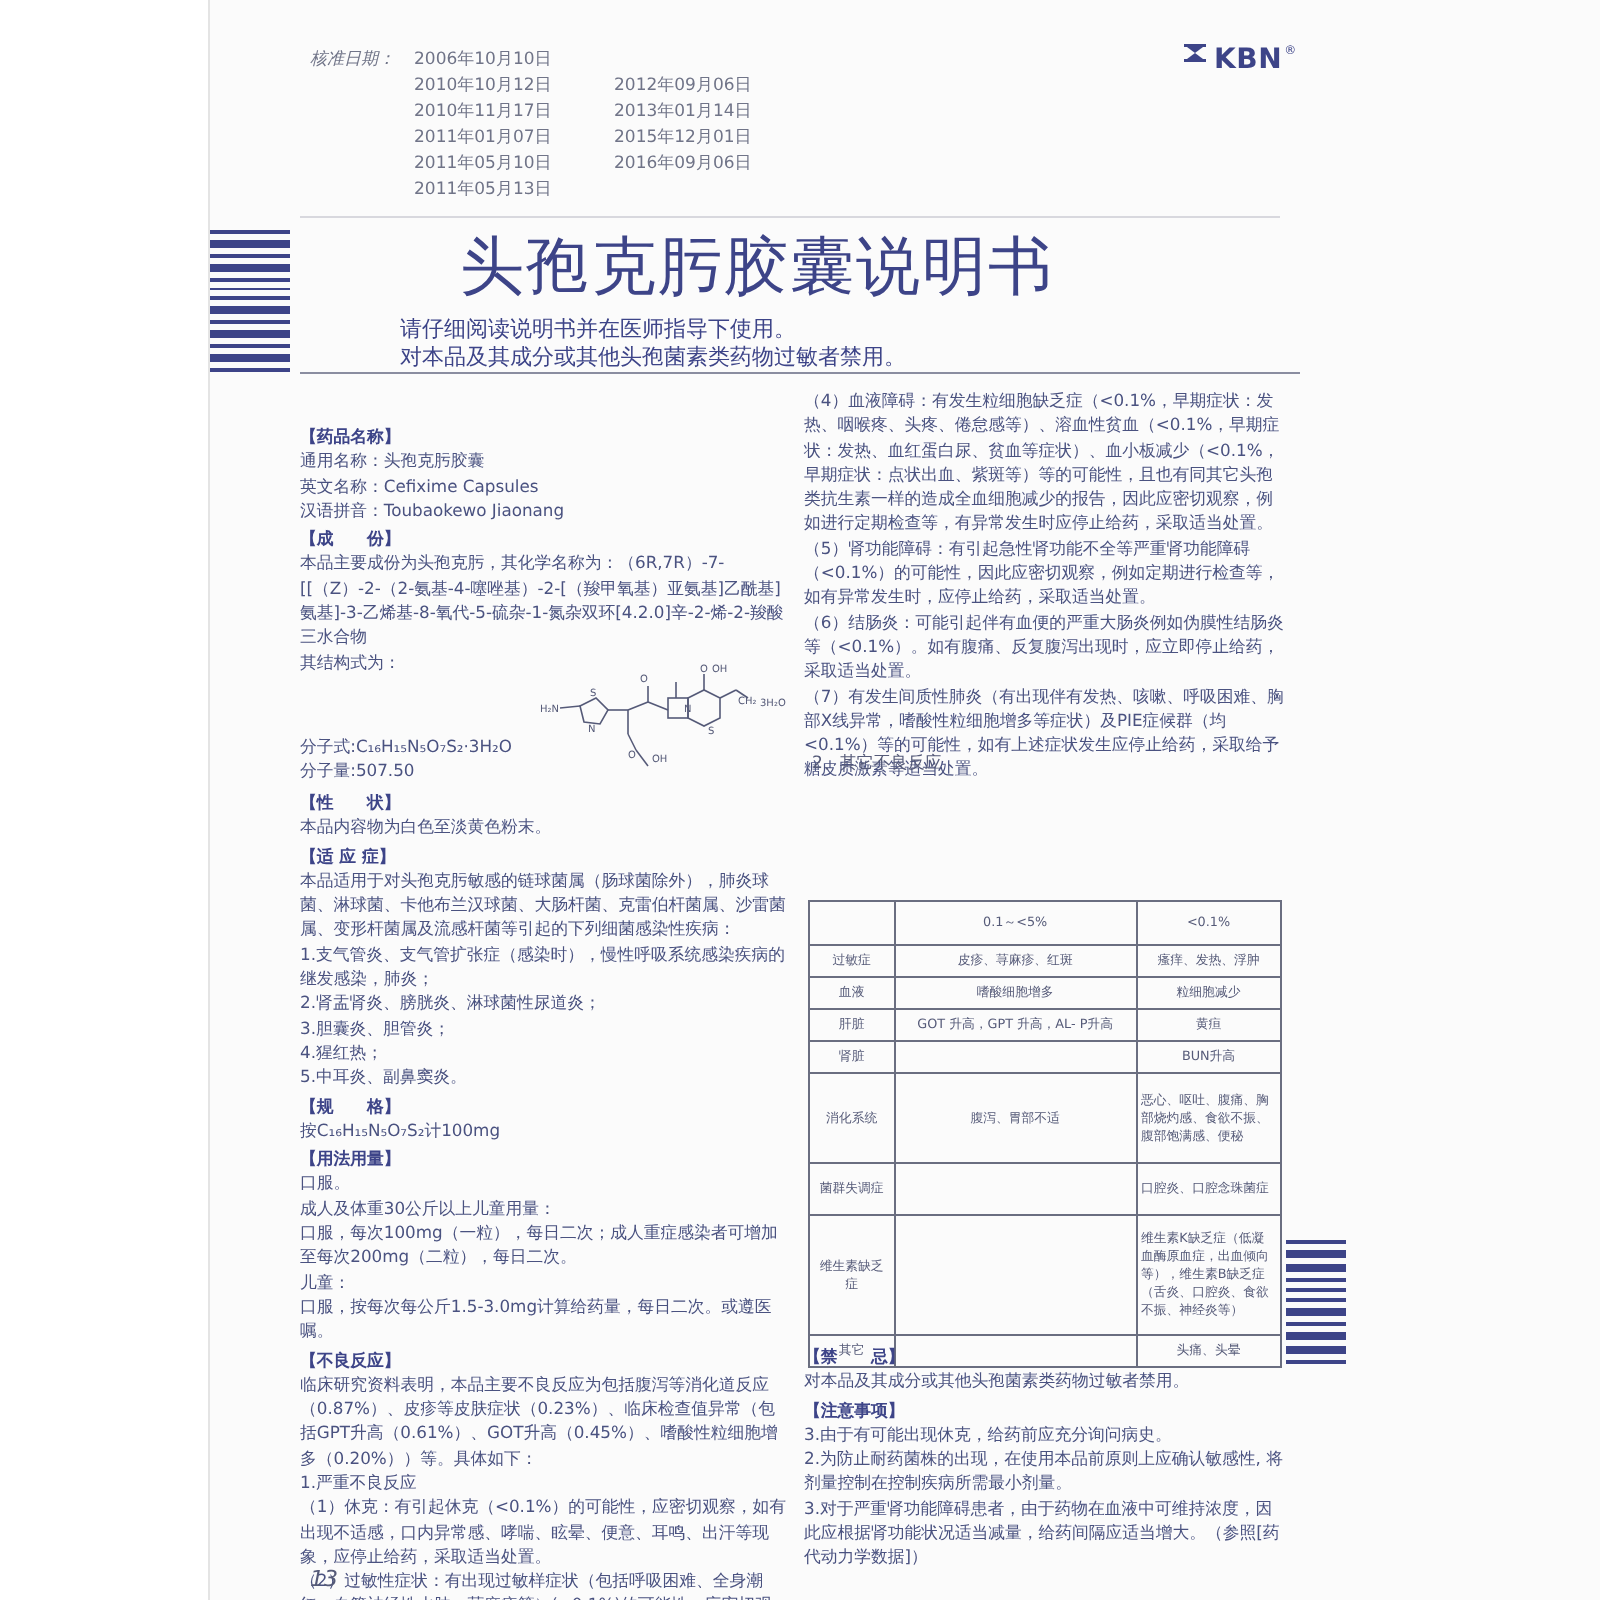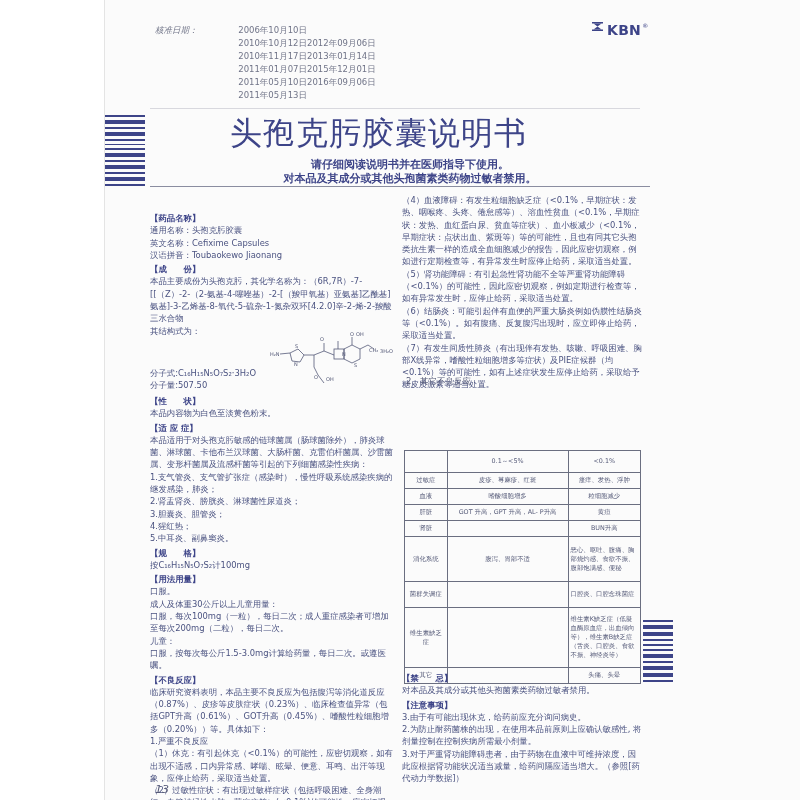--- a/index.html
+++ b/index.html
@@ -11,30 +11,30 @@
     }
     .page {
       position: absolute; left: 104px; top: 0; width: 696px; height: 800px;
       background: #fbfbfb;
       border-left: 1px solid #e4e4e4;
     }
     .abs { position: absolute; }
     .dates { left: 155px; top: 24px; font-size: 8.5px; line-height: 13.1px; color: #707488; }
     .dates .row { display: flex; white-space: nowrap; }
     .dates .lbl { width: 52px; font-style: italic; }
-    .dates .c1 { width: 100px; text-align: right; }
+    .dates .c1 { width: 100px; }
     .dates .c2 { width: 100px; }
     .logo { left: 592px; top: 22px; display: flex; font-weight: bold; font-size: 14px; color: #3d4488; letter-spacing: 0.3px; }
     .logo svg { margin-right: 4px; }
     .logo sup { font-size: 6px; font-weight: normal; margin-left: 1px; }
     .stripes { position: absolute; display: flex; flex-direction: column; }
     .stripes div { background: #3d4488; }
     .hr { position: absolute; height: 1px; background: #8a8da0; }
     .title { left: 230px; top: 112px; font-size: 32px; color: #3d4488; letter-spacing: 1px; white-space: nowrap; }
-    .subtitle { left: 200px; width: 420px; text-align: center; font-size: 11px; font-weight: bold; color: #3d4488; white-space: nowrap; }
+    .subtitle { left: 200px; width: 420px; text-align: left; font-size: 11px; font-weight: normal; color: #3d4488; white-space: nowrap; }
     .col { position: absolute; font-size: 8.4px; line-height: 12.3px; color: #4a5280; }
     .col .sec { font-weight: bold; color: #3d4488; margin-top: 2px; }
     .col p { margin: 0; }
     .formula-box { position: relative; height: 56px; }
     .formula-lines { position: absolute; left: 0; top: 30px; }
     .structure { position: absolute; left: 118px; top: 0; }
     .adv-label { left: 406px; top: 376px; font-size: 8.5px; color: #555a78; }
     table.adv {
       position: absolute; left: 404px; top: 450px; width: 237px;
       border-collapse: collapse; font-size: 6.4px; color: #555a78; background: #fbfbfb;

